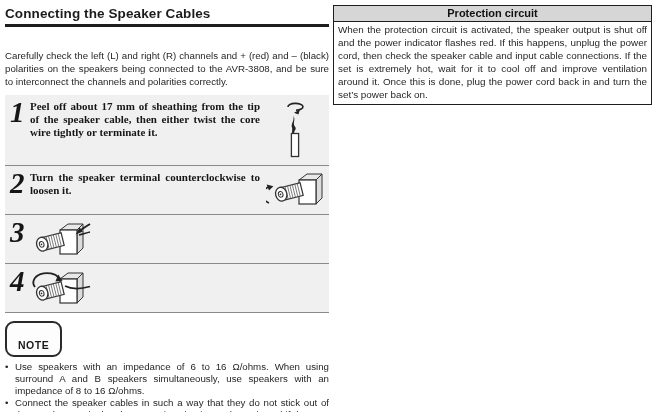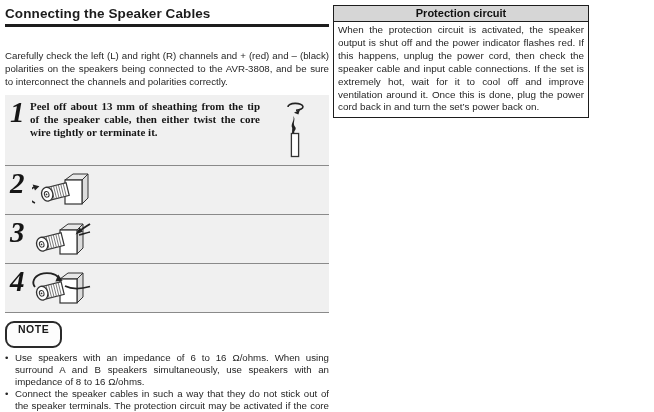--- a/index.html
+++ b/index.html
@@ -35,32 +35,32 @@
     font-size:11px; line-height:13px; text-align:justify; color:#161616;
     padding-right:4px;
   }
   .step-icon { flex:0 0 62px; display:flex; justify-content:center; align-items:center; }
   .step-icon svg { display:block; }
 
   .note-badge {
     display:inline-block; margin-top:8px;
     border:2px solid #2a2a2a; border-radius:9px; background:#fdfdfd;
     font-size:10.5px; font-weight:bold; letter-spacing:.5px; color:#1a1a1a;
-    padding:0 11px; line-height:13px; height:27px;
+    padding:16px 11px; line-height:13px; height:27px;
   }
   .note-list { margin-top:4px; list-style:none; }
   .note-list li {
     position:relative; padding-left:10px;
     font-size:9.7px; line-height:11.9px; text-align:justify; color:#262626;
   }
   .note-list li::before { content:"•"; position:absolute; left:0; top:0; }
 
   
   .protection-box {
-    position:absolute; left:333px; top:5px; width:256px;
+    position:absolute; left:333px; top:5px; width:319px;
     border:1.5px solid #1d1d1d; background:#ffffff;
   }
   .protection-head {
     background:#d6d6d6; border-bottom:1.5px solid #1d1d1d;
     text-align:center; font-weight:bold; font-size:11px; line-height:15px;
     color:#111;
   }
   .protection-body { padding:2px 4px 3px 4px; }
   .protection-body p {
     font-size:9.9px; line-height:12.9px; text-align:justify; color:#262626;
@@ -72,33 +72,34 @@
 <div class="left-col">
 
   <h1 class="article-title">Connecting the Speaker Cables</h1>
 
   <p class="intro">Carefully check the left (L) and right (R) channels and + (red) and – (black) polarities on the speakers being connected to the AVR-3808, and be sure to interconnect the channels and polarities correctly.</p>
 
   <div class="steps">
 
     <div class="step">
       <div class="step-num">1</div>
-      <div class="step-text">Peel off about 13 mm of sheathing from the tip of the speaker cable, then either twist the core wire tightly or terminate it.</div>
+      <div class="step-text">Peel off about 17 mm of sheathing from the tip of the speaker cable, then either twist the core wire tightly or terminate it.</div>
       <div class="step-icon">
         <svg width="26" height="60" viewBox="0 0 26 60">
           <path d="M6 7 A 7.5 3.4 0 1 1 14 10.2" fill="none" stroke="#222" stroke-width="1.6"></path>
           <path d="M12 12.8 L18 9.6 L16.4 14.6 Z" fill="#222"></path>
           <path d="M11 16 C14.6 19 9.8 23 13.2 27 C15 29.4 11.4 31 12.4 33 L15 34 H10 L10.2 28 C8 24 13.4 20 11 16 Z" fill="#222"></path>
           <rect x="9.4" y="33.5" width="7.2" height="23" fill="#fff" stroke="#333" stroke-width="1.3"></rect>
         </svg>
       </div>
     </div>
 
     <div class="step">
       <div class="step-num">2</div>
+      <div class="step-text">Turn the speaker terminal counterclockwise to loosen it.</div>
       <div class="step-icon">
         <svg width="58" height="38" viewBox="0 0 58 38">
           <polygon points="33,9 41,3 56,3 50,9" fill="#e8e8e8" stroke="#333" stroke-width="1"></polygon>
           <polygon points="50,9 56,3 56,27 50,33" fill="#dcdcdc" stroke="#333" stroke-width="1"></polygon>
           <rect x="33" y="9" width="17" height="24" fill="#fff" stroke="#333" stroke-width="1.2"></rect>
           <g transform="rotate(-14 24 21)">
             <rect x="16" y="14.5" width="20" height="13" fill="#fff" stroke="#333" stroke-width="1.2"></rect>
             <path d="M18 14.5 V27.5 M20.5 14.5 V27.5 M23 14.5 V27.5 M25.5 14.5 V27.5 M28 14.5 V27.5 M30.5 14.5 V27.5 M33 14.5 V27.5" stroke="#666" stroke-width="0.8"></path>
             <ellipse cx="15" cy="21" rx="5.6" ry="7" fill="#fff" stroke="#333" stroke-width="1.3"></ellipse>
             <ellipse cx="14.4" cy="21" rx="2.3" ry="2.9" fill="none" stroke="#333" stroke-width="1"></ellipse>

